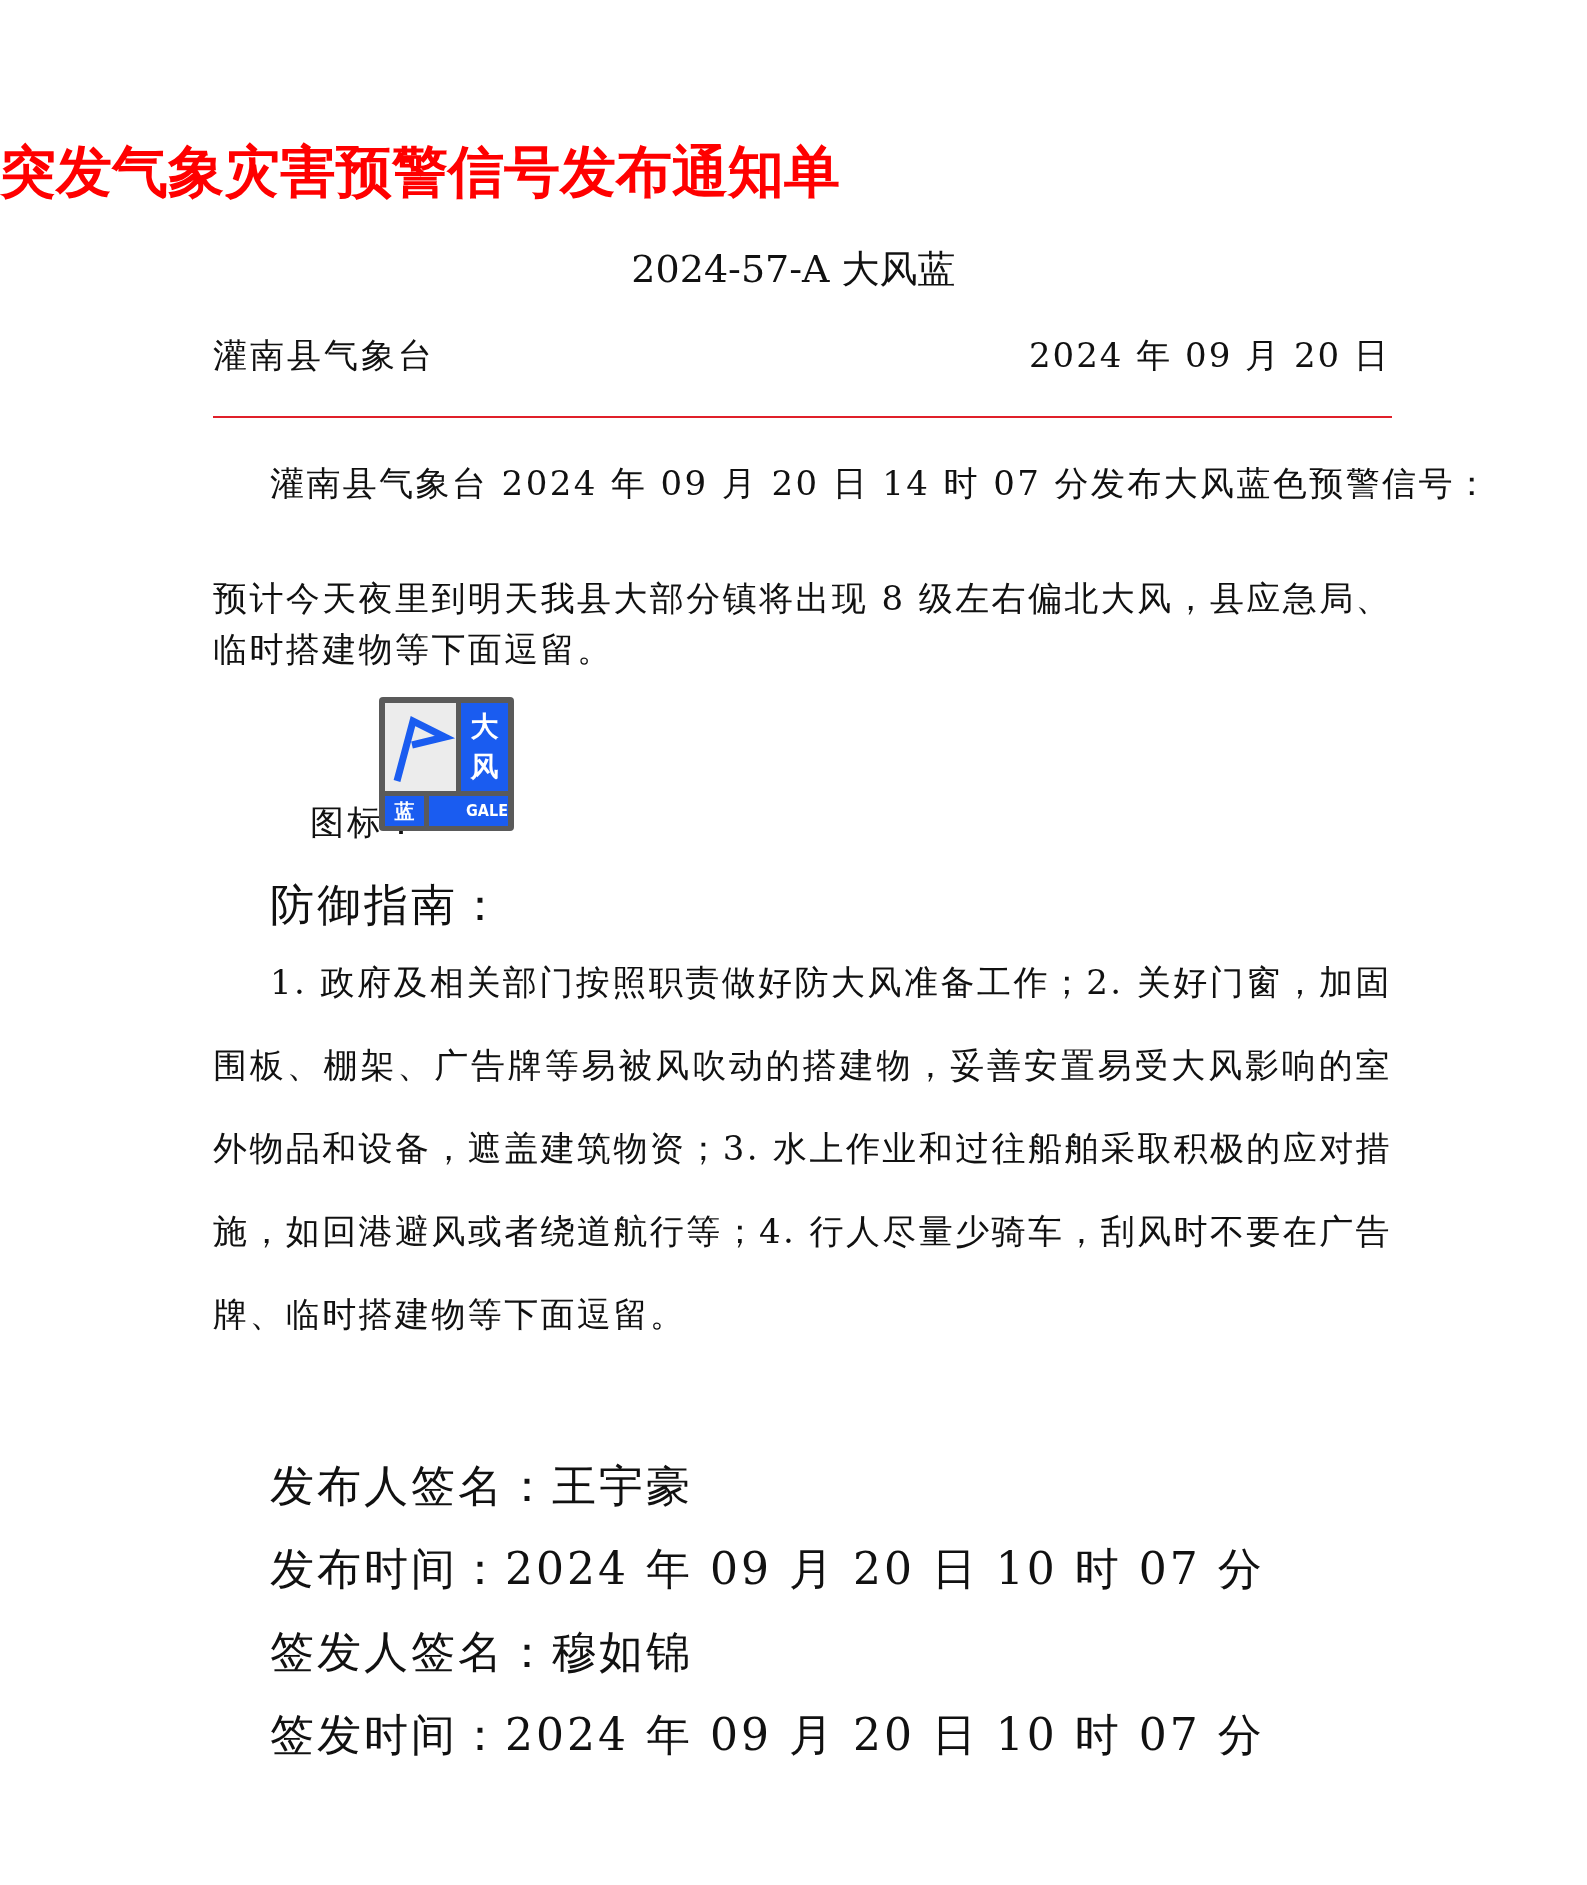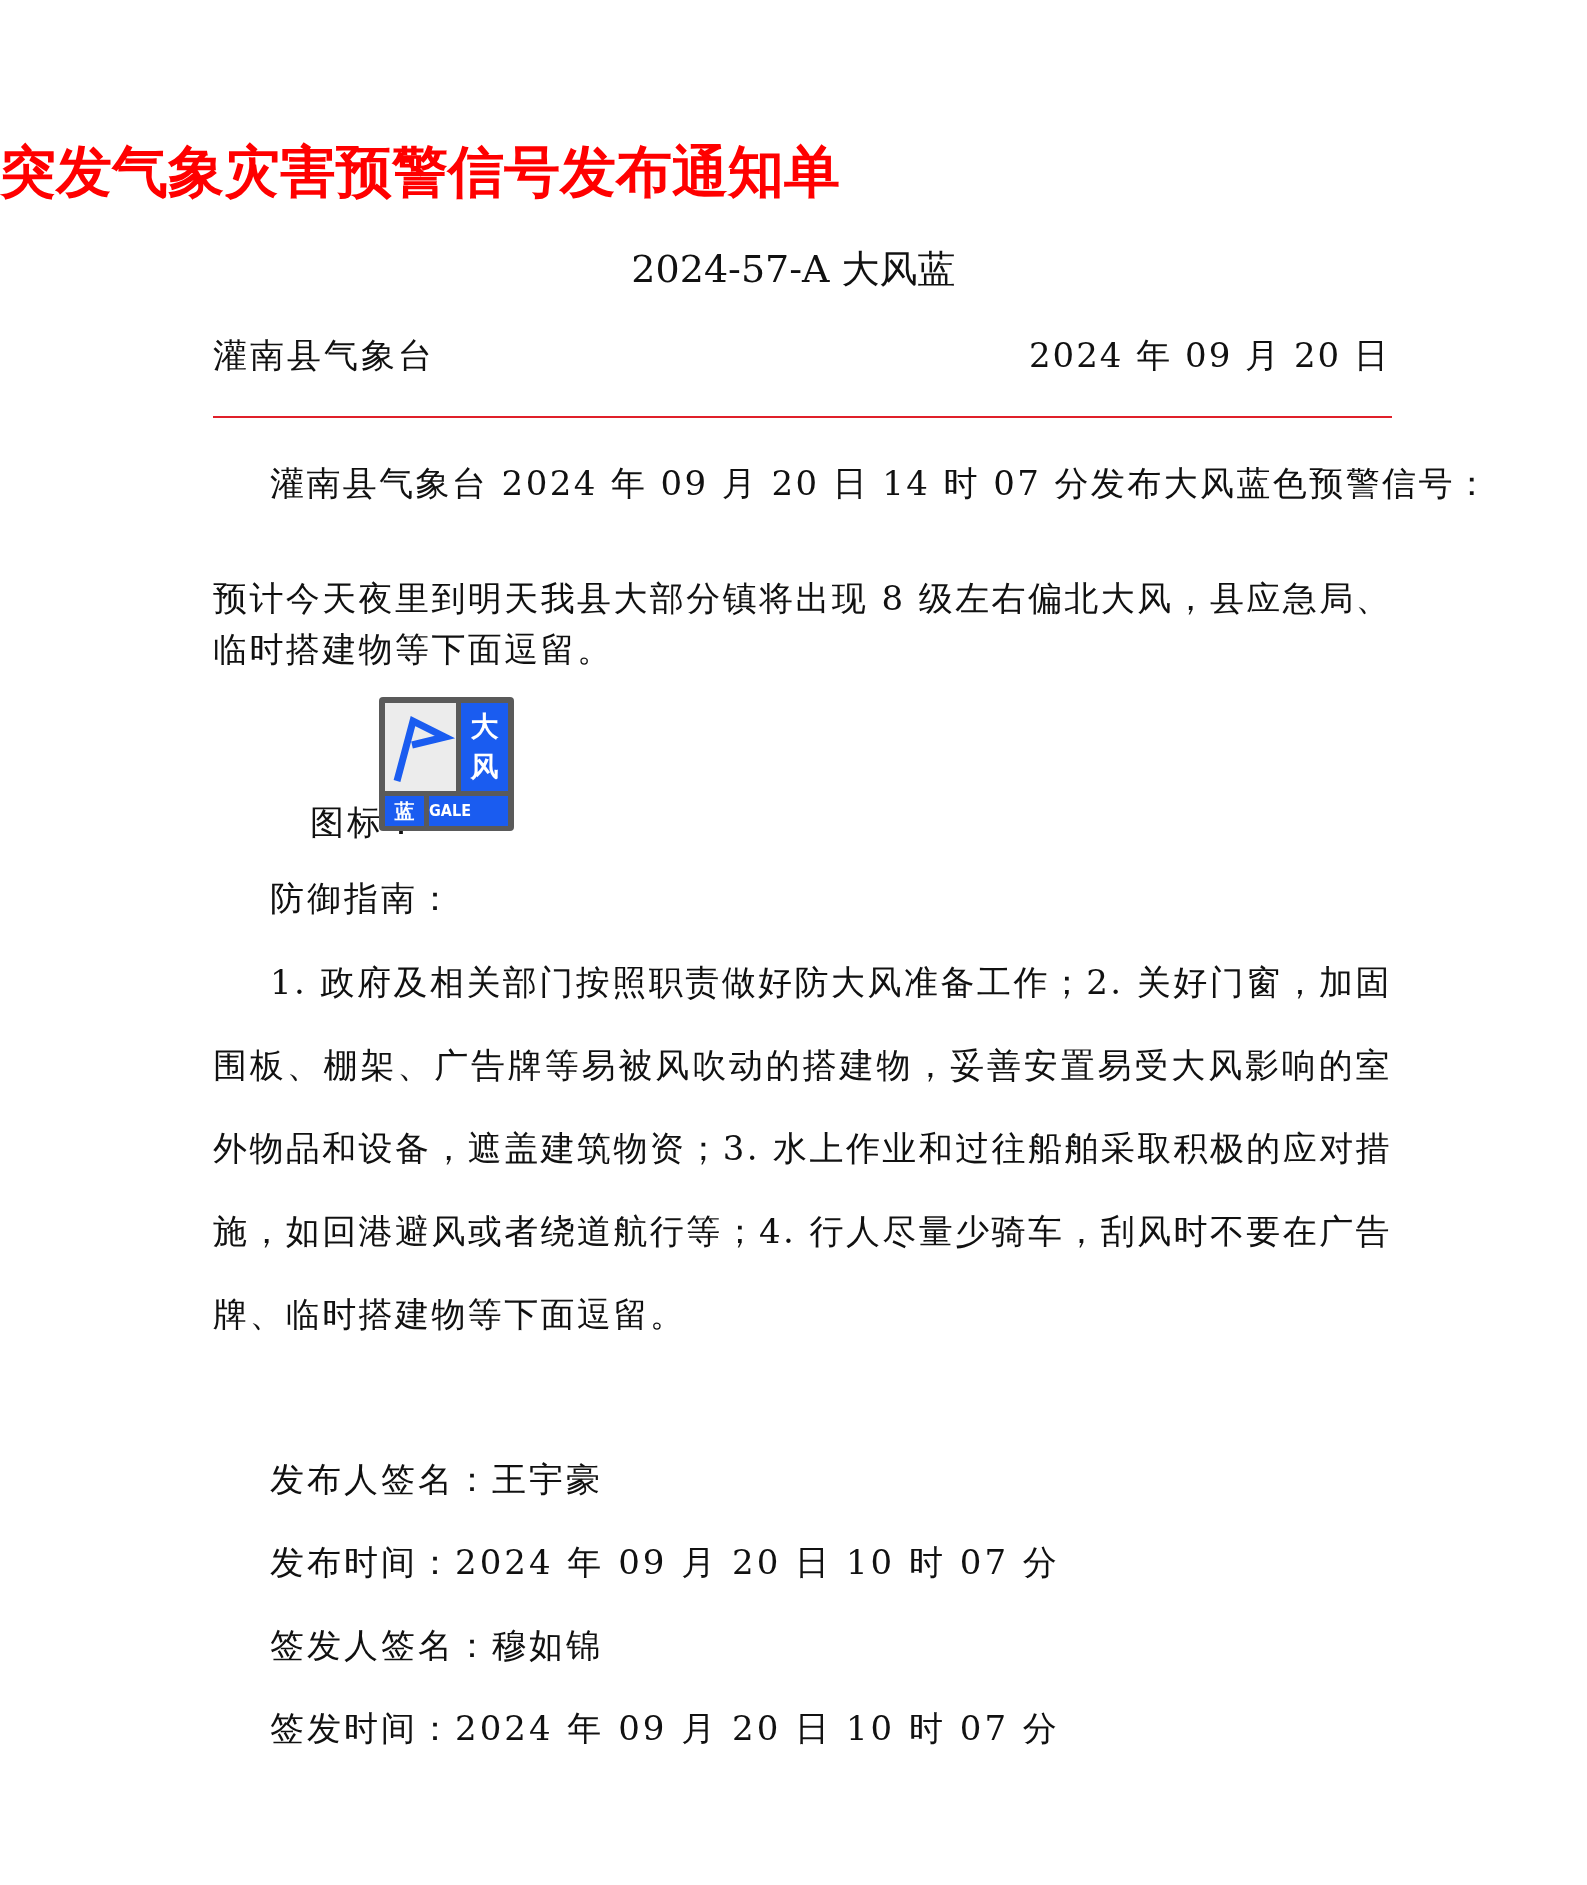--- a/index.html
+++ b/index.html
@@ -19,23 +19,23 @@
   .icon-label { left: 270px; top: 800px; font-size: 34px; letter-spacing: 3px; margin-left: 40px; }
   .icon { left: 379px; top: 697px; width: 135px; height: 134px; background: #5a5a5a; border-radius: 4px; }
   .icon .flagbox { position: absolute; left: 6px; top: 6px; width: 71px; height: 88px; background: #ececec; }
   .icon .dafeng { position: absolute; left: 82px; top: 6px; width: 47px; height: 88px; background: #1a5cf0;
                   color: #ffffff; font-weight: bold; font-size: 28px; line-height: 40px; text-align: center;
                   font-family: "DejaVu Sans", sans-serif; }
   .icon .lan { position: absolute; left: 6px; top: 99px; width: 39px; height: 30px; background: #1a5cf0;
                color: #ffffff; font-weight: bold; font-size: 20px; line-height: 30px; text-align: center;
                font-family: "DejaVu Sans", sans-serif; }
   .icon .gale { position: absolute; left: 50px; top: 99px; width: 79px; height: 30px; background: #1a5cf0;
-                color: #ffffff; font-weight: bold; font-size: 16px; line-height: 30px; text-align: left;
+                color: #ffffff; font-weight: bold; font-size: 16px; line-height: 30px; text-align: right;
                 font-family: "DejaVu Sans Condensed", "DejaVu Sans", sans-serif; }
-  .sig { left: 270px; font-size: 34px; letter-spacing: 3px; }
+  .sig { left: 270px; font-size: 44px; letter-spacing: 3px; }
 </style>
 </head>
 <body>
 
 <div class="abs title">突发气象灾害预警信号发布通知单</div>
 <div class="abs subtitle">2024-57-A 大风蓝</div>
 
 <div class="abs hdr hdr-left">灌南县气象台</div>
 <div class="abs hdr hdr-right">2024 年 09 月 20 日</div>
 

